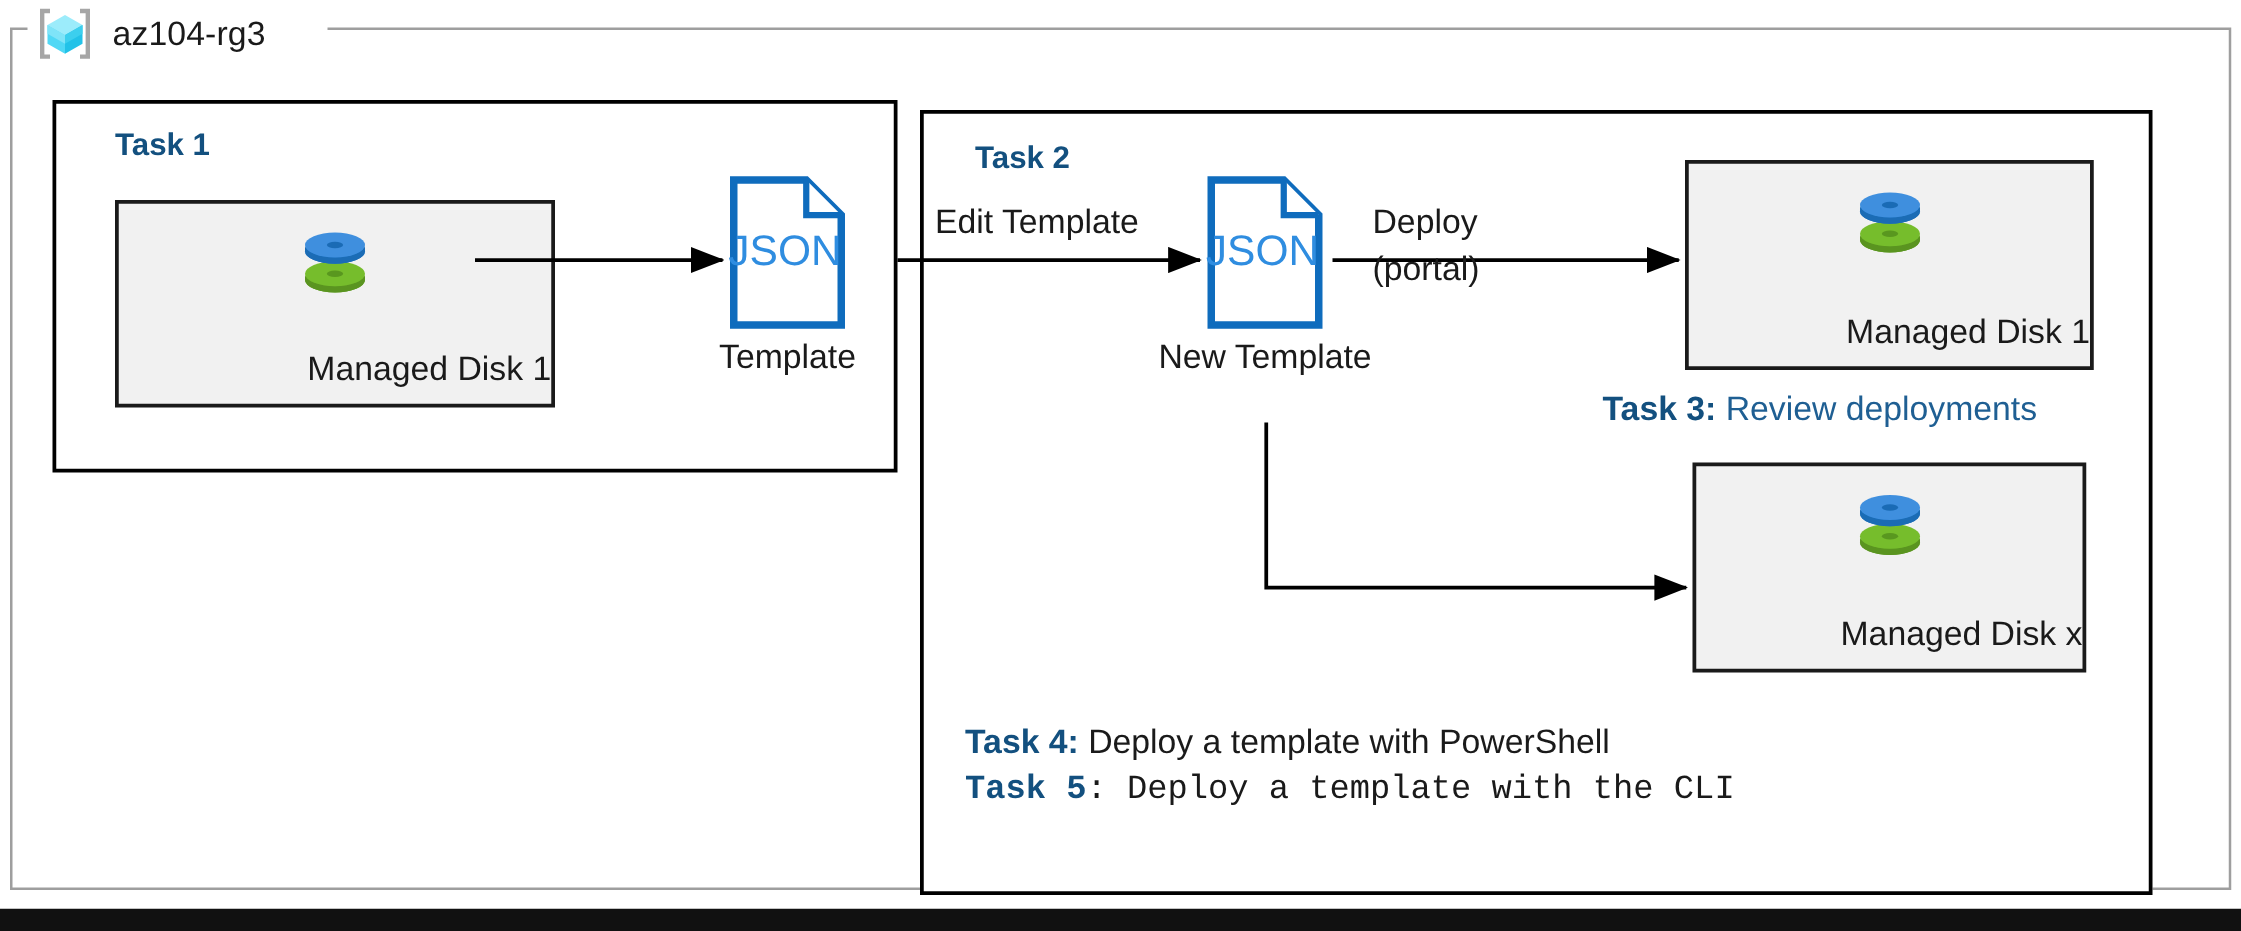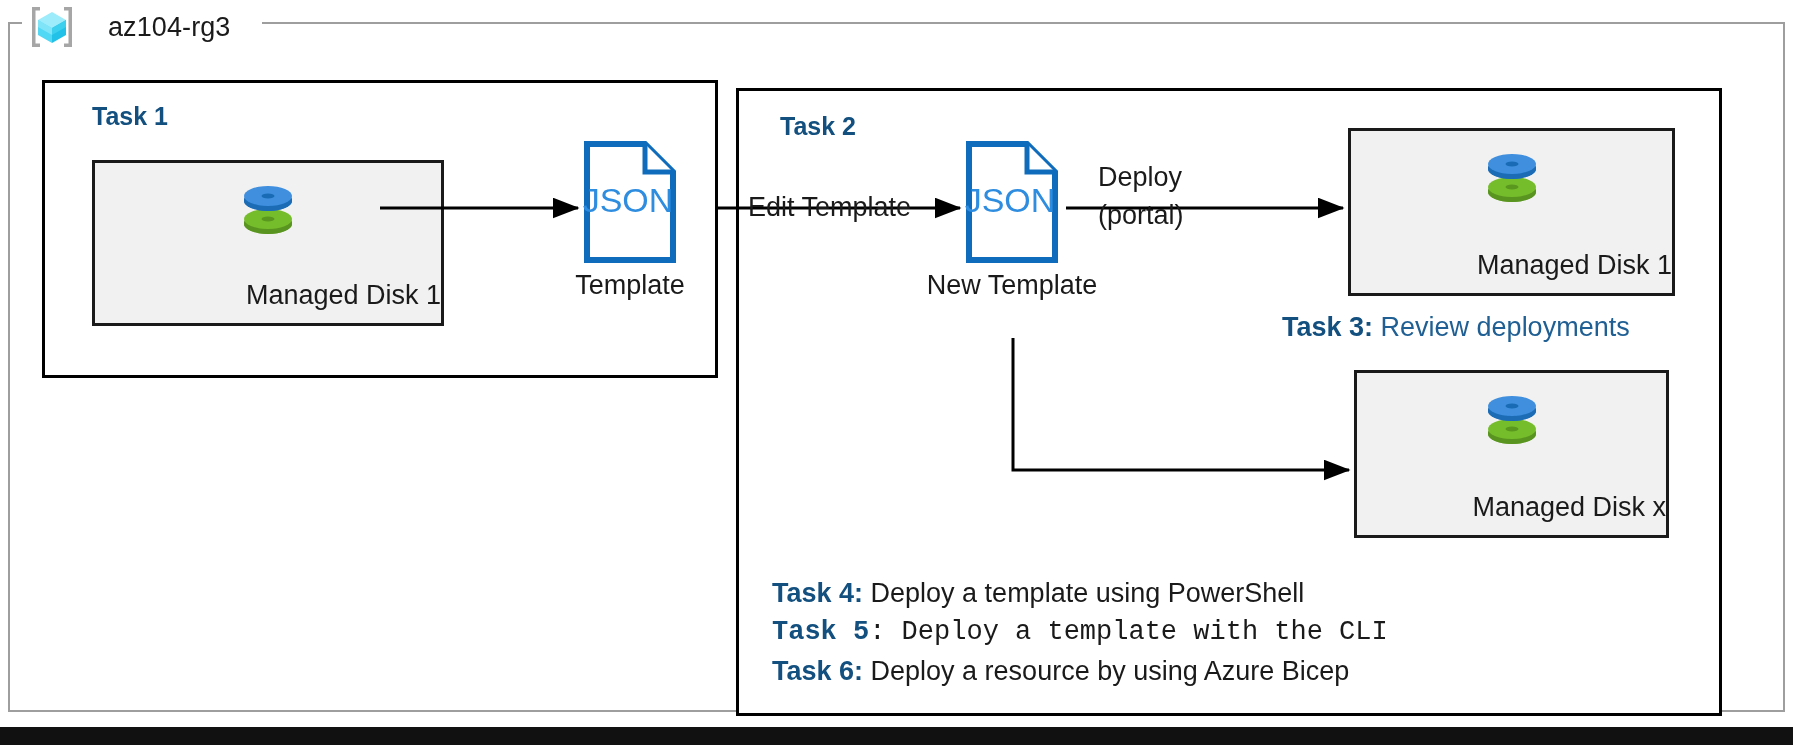--- a/index.html
+++ b/index.html
@@ -40,21 +40,21 @@
     background: #ffffff;
     z-index: 2;
   }
   #rg-title-group {
     position: absolute;
     left: 28px;
     top: 2px;
     height: 50px;
     display: flex;
     align-items: center;
-    gap: 32px;
+    gap: 14px;
     z-index: 3;
   }
   #rg-title-text {
     font-size: 27px;
     color: #1a1a1a;
     letter-spacing: 0.1px;
     white-space: nowrap;
   }
   .rg-icon {
     width: 48px;
@@ -147,21 +147,21 @@
     pointer-events: none;
   }
 
   
   .edge-label {
     position: absolute;
     font-size: 27px;
     color: #1a1a1a;
     white-space: nowrap;
   }
-  #edit-template-label { left: 748px;  top: 162px; margin-top: 30px; }
+  #edit-template-label { left: 748px;  top: 162px; }
   #deploy-label        { left: 1098px; top: 162px; }
   #deploy-sub-label    { left: 1098px; top: 200px; }
 
   
   .task-note {
     position: absolute;
     font-size: 27px;
     white-space: nowrap;
     color: #1a1a1a;
     text-align: center;
@@ -298,25 +298,22 @@
 
   <div id="edit-template-label" class="edge-label">Edit Template</div>
   <div id="deploy-label" class="edge-label">Deploy</div>
   <div id="deploy-sub-label" class="edge-label">(portal)</div>
 
   <div id="task3-note" class="task-note blue-note">
     <span class="note-key">Task 3:</span><span class="note-desc"> Review deployments</span>
   </div>
 
   <div id="task4-note" class="task-note">
-    <span class="note-key">Task 4:</span><span class="note-desc"> Deploy a template using PowerShell</span>
+    <span class="note-key">Task 4:</span><span class="note-desc"> Deploy a template with PowerShell</span>
   </div>
 
   <div id="task5-note" class="task-note">
     <span class="note-key">Task 5</span><span class="note-desc">: Deploy a template with the CLI</span>
   </div>
 
-  <div id="task6-note" class="task-note">
-    <span class="note-key">Task 6:</span><span class="note-desc"> Deploy a resource by using Azure Bicep</span>
-  </div>
 
   <div id="bottom-bar"></div>
 </div>
 
 </body></html>

